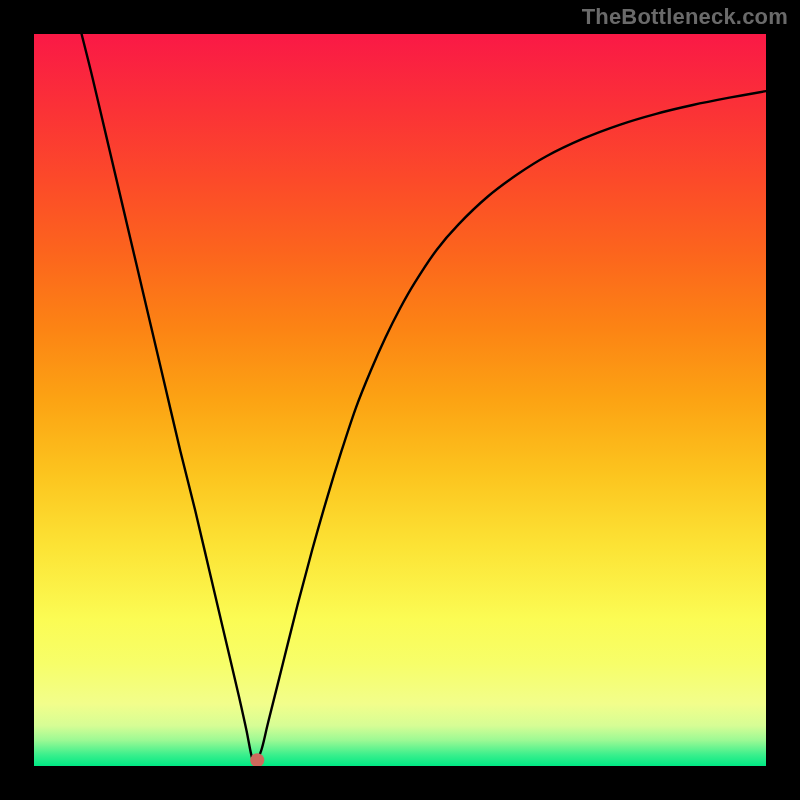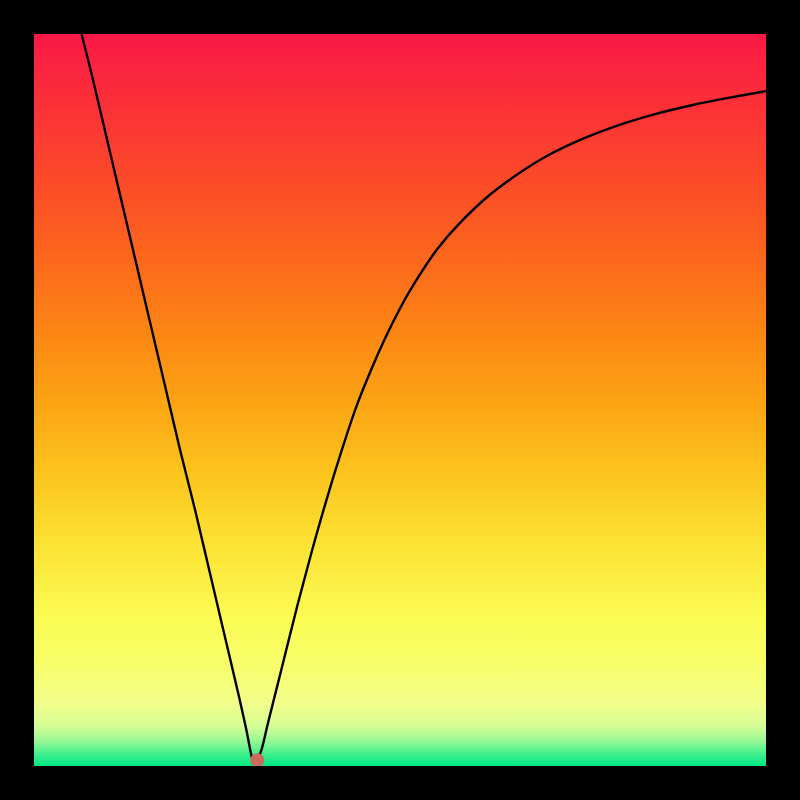--- a/index.html
+++ b/index.html
@@ -60,13 +60,14 @@
             <stop offset="98.50%" stop-color="#39ef8c"></stop>
             <stop offset="100.00%" stop-color="#00e984"></stop>
           </linearGradient>
       </defs>
       <rect x="0" y="0" width="732" height="732" fill="url(#bg-grad)"></rect>
       <path id="curve-path" fill="none" stroke="#000000" stroke-width="2.4" stroke-linejoin="round" stroke-linecap="round" d="M 47.58 0.00 C 49.41 7.32 54.29 26.23 58.56 43.92 C 62.83 61.61 68.32 85.40 73.20 106.14 C 78.08 126.88 82.96 147.62 87.84 168.36 C 92.72 189.10 97.60 209.84 102.48 230.58 C 107.36 251.32 112.24 272.06 117.12 292.80 C 122.00 313.54 126.88 334.28 131.76 355.02 C 136.64 375.76 141.52 397.11 146.40 417.24 C 151.28 437.37 156.16 455.67 161.04 475.80 C 165.92 495.93 170.80 517.28 175.68 538.02 C 180.56 558.76 185.44 579.50 190.32 600.24 C 195.20 620.98 201.30 646.60 204.96 662.46 C 208.62 678.32 209.84 684.42 212.28 695.40 C 214.72 706.38 217.16 724.68 219.60 728.34 C 222.04 732.00 224.48 724.07 226.92 717.36 C 229.36 710.65 230.58 702.72 234.24 688.08 C 237.90 673.44 244.00 649.04 248.88 629.52 C 253.76 610.00 258.64 589.87 263.52 570.96 C 268.40 552.05 273.28 533.75 278.16 516.06 C 283.04 498.37 287.92 481.29 292.80 464.82 C 297.68 448.35 302.56 432.49 307.44 417.24 C 312.32 401.99 317.20 386.74 322.08 373.32 C 326.96 359.90 331.84 348.31 336.72 336.72 C 341.60 325.13 346.48 314.15 351.36 303.78 C 356.24 293.41 361.12 283.65 366.00 274.50 C 370.88 265.35 374.54 258.64 380.64 248.88 C 386.74 239.12 395.28 225.70 402.60 215.94 C 409.92 206.18 416.02 199.23 424.56 190.32 C 433.10 181.41 444.08 170.80 453.84 162.50 C 463.60 154.21 473.36 147.25 483.12 140.54 C 492.88 133.83 501.42 128.22 512.40 122.24 C 523.38 116.27 536.80 109.92 549.00 104.68 C 561.20 99.43 573.40 94.92 585.60 90.77 C 597.80 86.62 610.00 83.08 622.20 79.79 C 634.40 76.49 646.60 73.69 658.80 71.00 C 671.00 68.32 683.20 66.00 695.40 63.68 C 707.60 61.37 725.90 58.19 732.00 57.10"></path>
       <circle id="marker-dot" cx="223.26" cy="726.14" r="7" fill="#cf6a5d"></circle>
     </svg>
   </div>
 
+  <div class="watermark">TheBottleneck.com</div>
 </div>
 
 </body></html>

